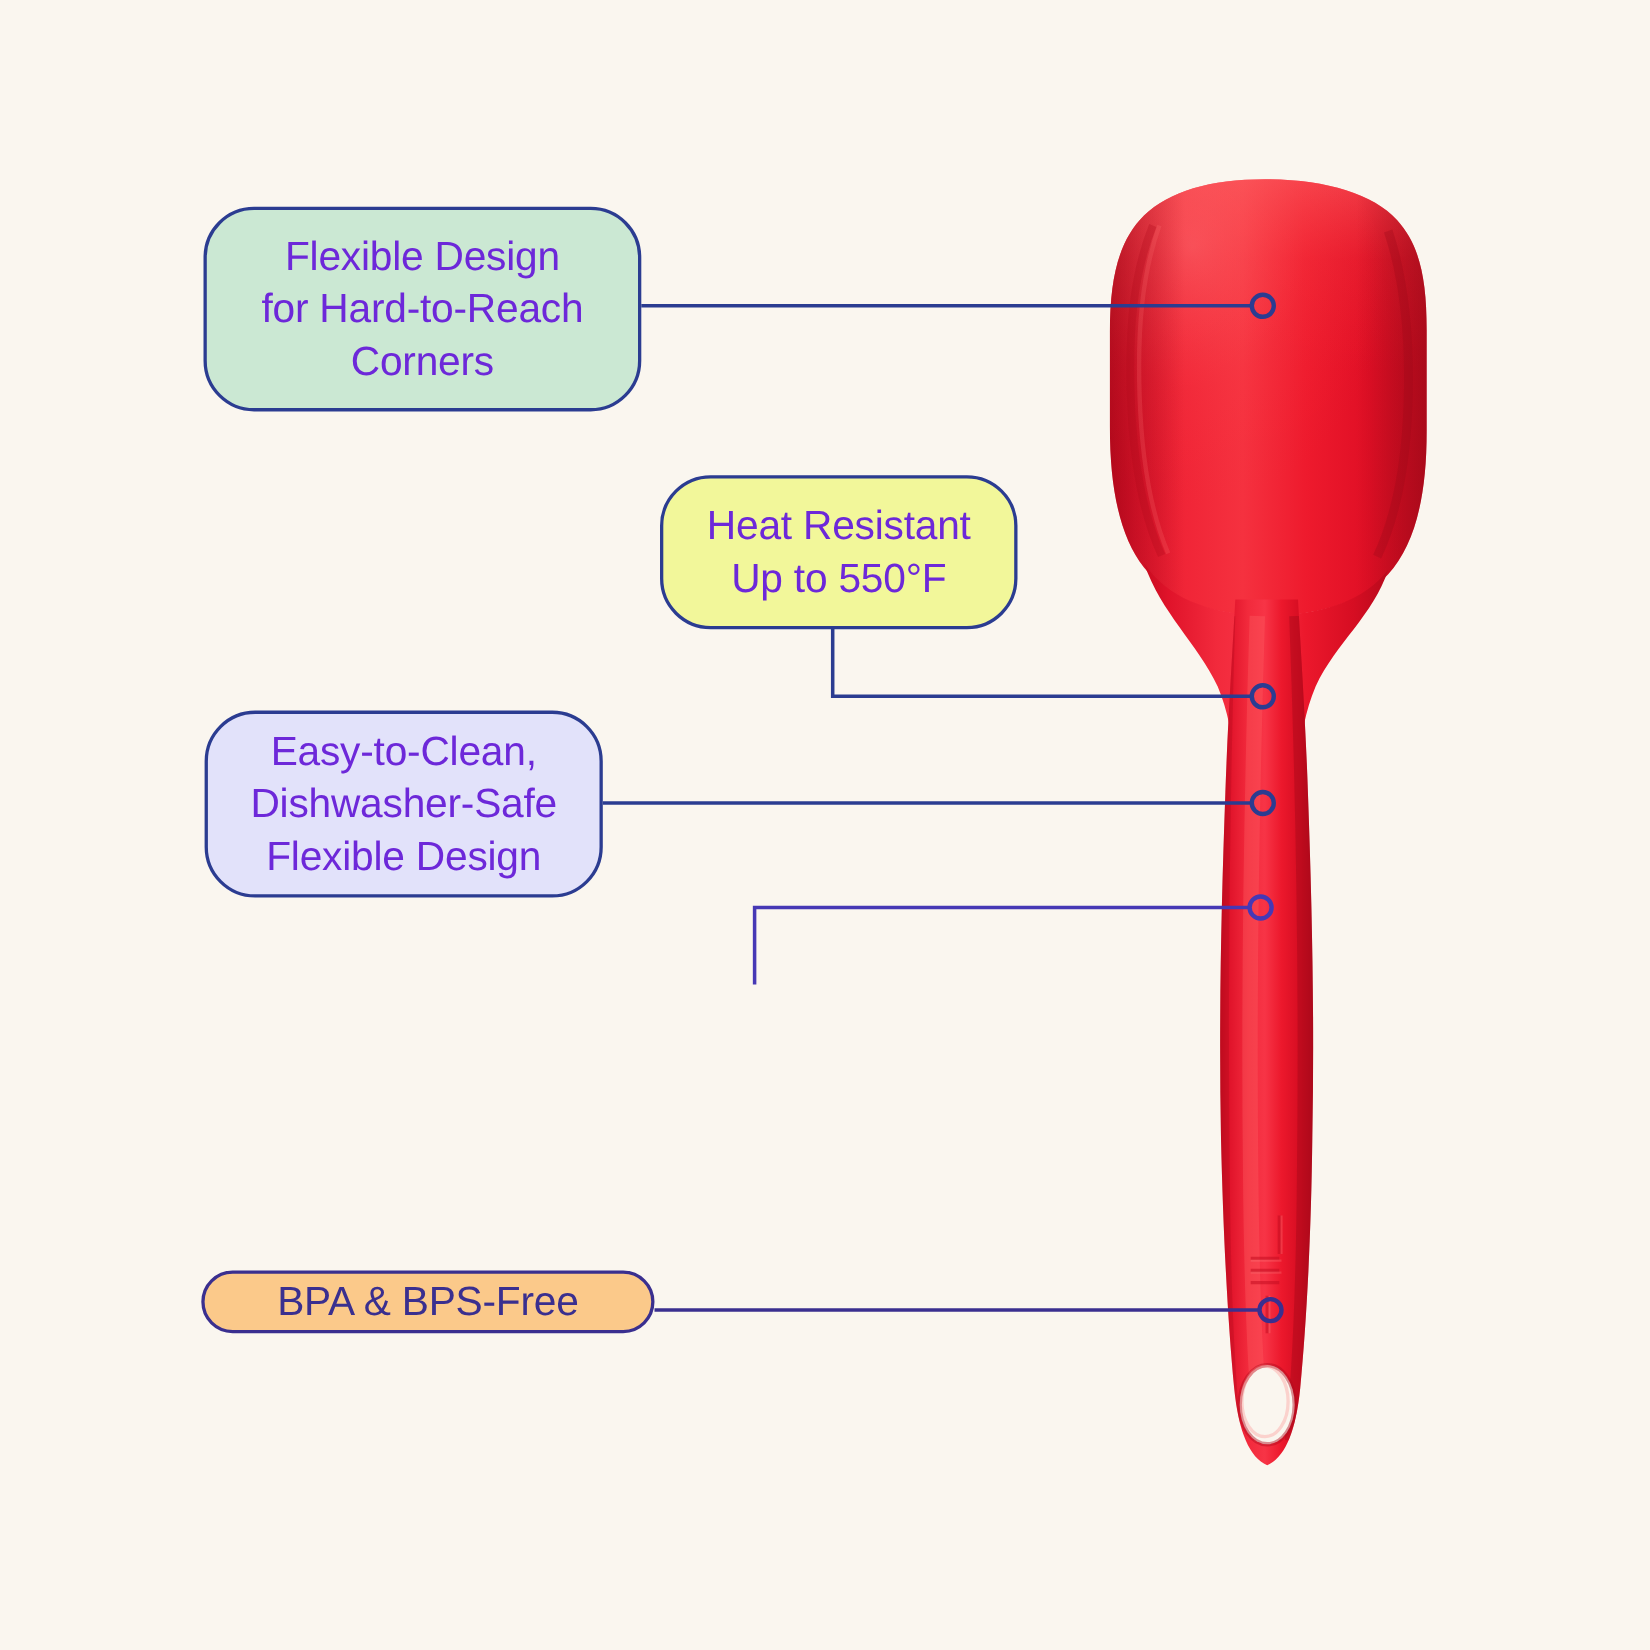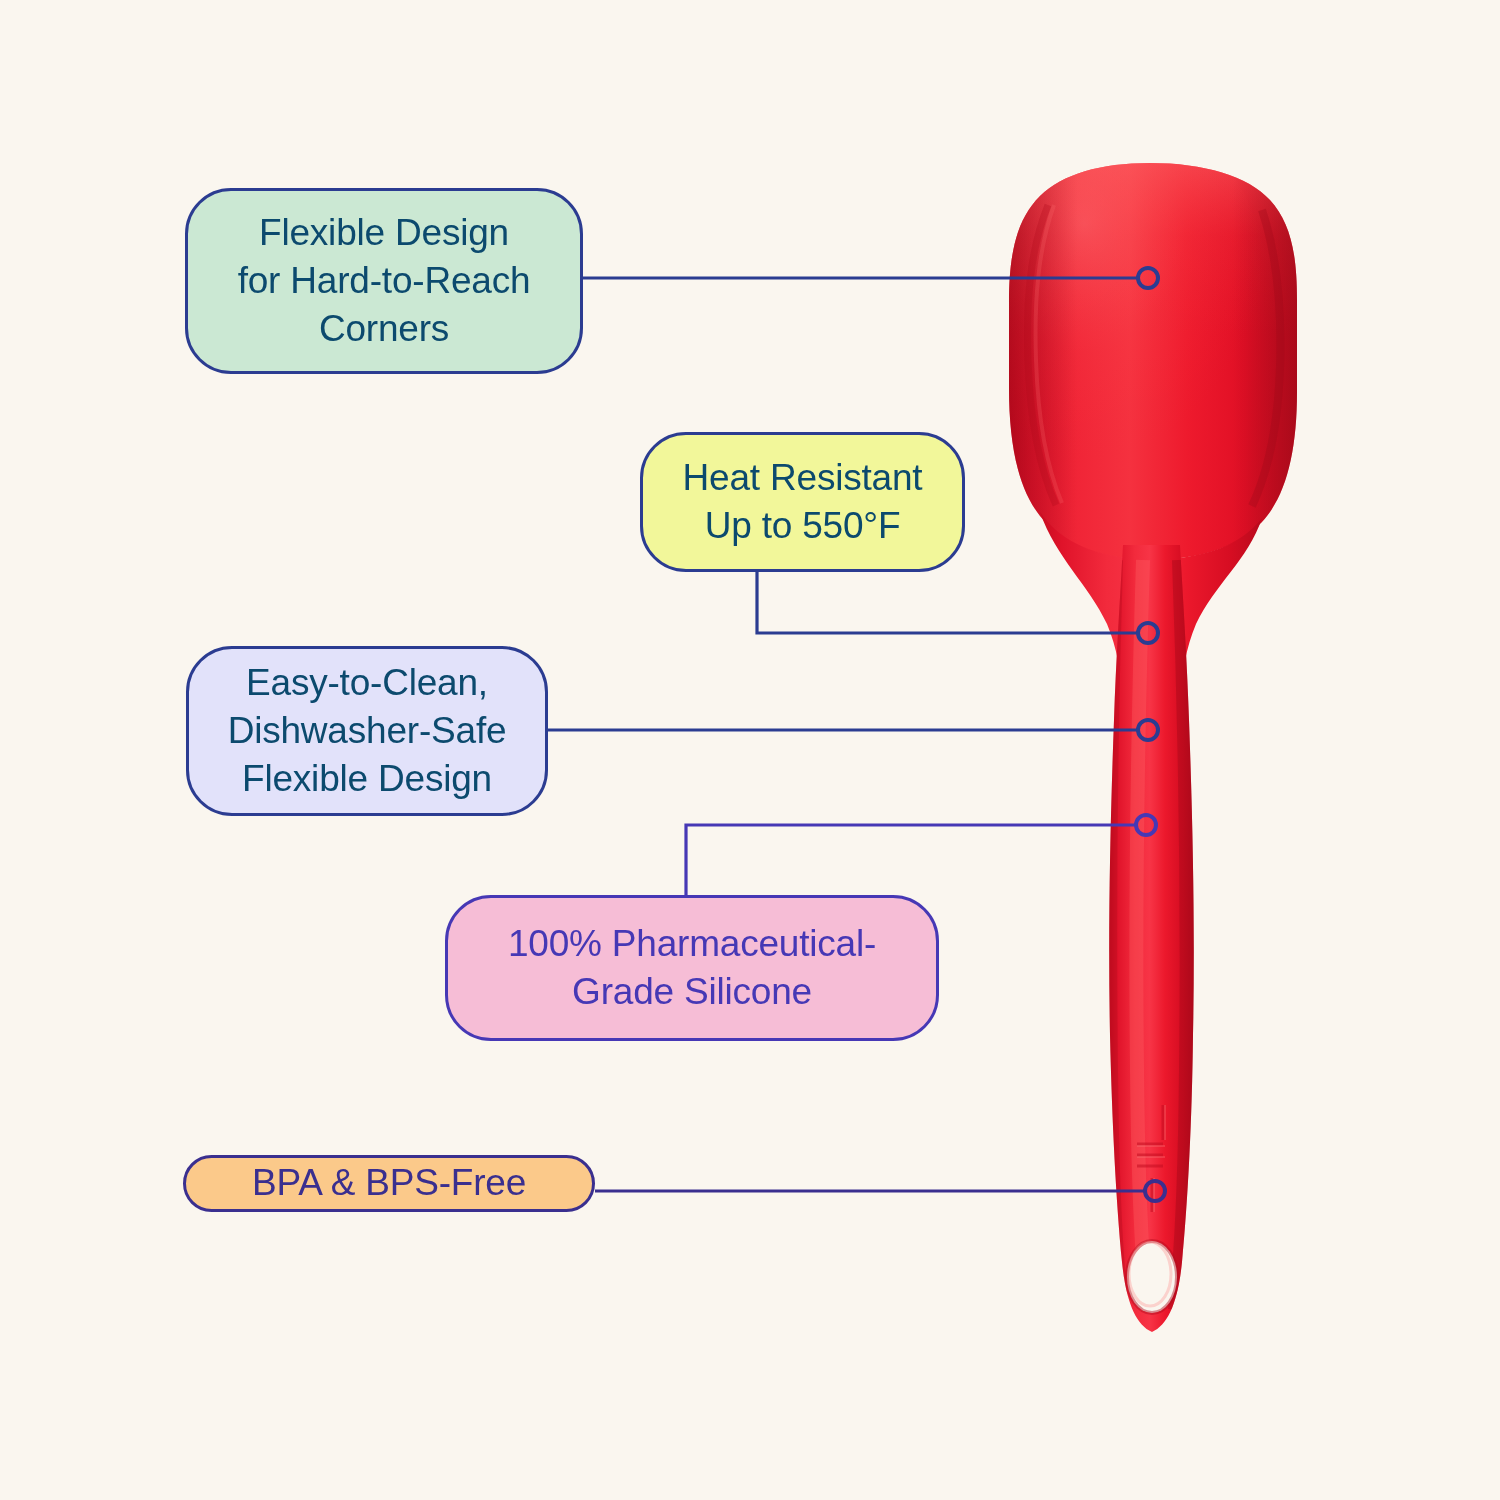--- a/index.html
+++ b/index.html
@@ -46,21 +46,21 @@
     position: absolute;
     box-sizing: border-box;
     border: 3px solid #2B3C91;
     border-radius: 46px;
     display: flex;
     align-items: center;
     justify-content: center;
     text-align: center;
     line-height: 1.30;
     letter-spacing: -0.2px;
-    color: #0c4a6e;
+    color: #6d28d9;
     font-weight: 400;
   }
 
   .callout .txt {
     display: block;
     white-space: pre-line;
     padding: 0 18px;
   }
 
   
@@ -69,21 +69,20 @@
     width: 398px; height: 186px;
     background: #CBE8D3;
     font-size: 37px;
   }
 
   #callout-heat-resistant {
     left: 600px;  top: 432px;
     width: 325px; height: 140px;
     background: #F2F79A;
     font-size: 37px;
-    margin-left: 40px;
   }
 
   #callout-easy-to-clean {
     left: 186px;  top: 646px;
     width: 362px; height: 170px;
     background: #E2E2FA;
     font-size: 37px;
   }
 
   #callout-pharmaceutical-grade {
@@ -288,22 +287,18 @@
     <span class="txt">Heat Resistant
 Up to 550°F</span>
   </div>
 
   <div class="callout" id="callout-easy-to-clean">
     <span class="txt">Easy-to-Clean,
 Dishwasher-Safe
 Flexible Design</span>
   </div>
 
-  <div class="callout" id="callout-pharmaceutical-grade">
-    <span class="txt">100% Pharmaceutical-
-Grade Silicone</span>
-  </div>
 
   <div class="callout" id="callout-bpa-free">
     <span class="txt">BPA &amp; BPS-Free</span>
   </div>
 
 </div>
 
 </body></html>

